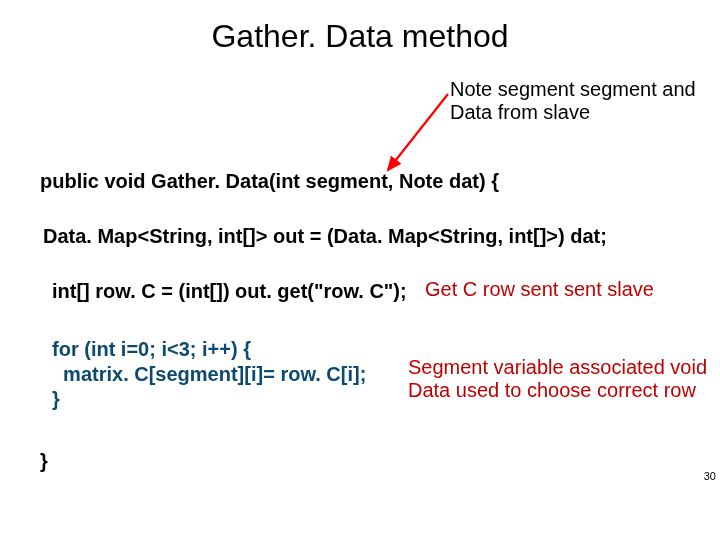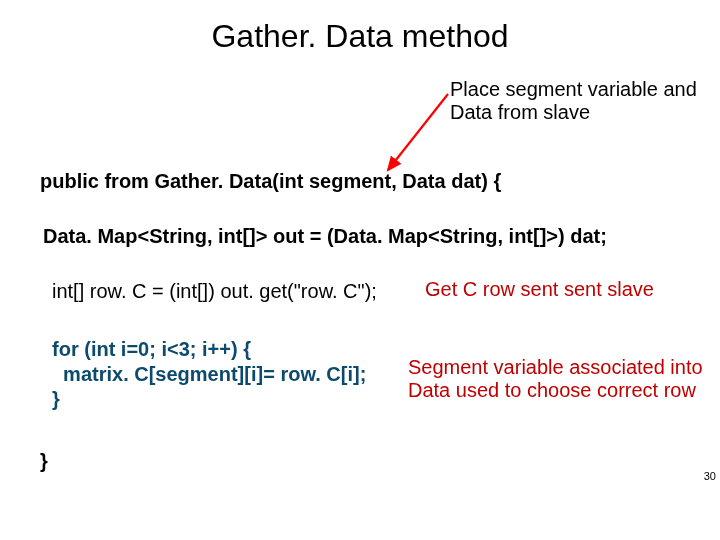--- a/index.html
+++ b/index.html
@@ -49,21 +49,21 @@
     left: 43px;
     font-size: 20px;
     font-weight: bold;
     color: #000;
   }
   .code-rowc {
     position: absolute;
     top: 280px;
     left: 52px;
     font-size: 20px;
-    font-weight: normal;
+    font-weight: bold;
     color: #000;
   }
   .anno-rowc {
     position: absolute;
     top: 278px;
     left: 425px;
     font-size: 20px;
     color: #c00000;
   }
   .code-loop {
@@ -118,38 +118,38 @@
   <svg class="arrow-svg" viewBox="0 0 72 86">
     <defs>
       <marker id="ah" markerWidth="8" markerHeight="8" refX="6" refY="3" orient="auto">
         <path d="M0,0 L7,3 L0,6 Z" fill="#ff0000"></path>
       </marker>
     </defs>
     <line x1="66" y1="4" x2="6" y2="80" stroke="#ff0000" stroke-width="2.2" marker-end="url(#ah)"></line>
   </svg>
 
   <div class="note-text">
-    <span>Place segment variable and</span><br>
+    <span>Note segment segment and</span><br>
     <span>Data from slave</span>
   </div>
 
-  <div class="code-sig">public from Gather. Data(int segment, Data dat) {</div>
+  <div class="code-sig">public void Gather. Data(int segment, Note dat) {</div>
 
   <div class="code-decl">Data. Map&lt;String, int[]&gt; out = (Data. Map&lt;String, int[]&gt;) dat;</div>
 
   <div class="code-rowc">int[] row. C = (int[]) out. get("row. C");</div>
   <div class="anno-rowc">Get C row sent sent slave</div>
 
   <div class="code-loop"><span>for (int i=0; i&lt;3; i++) {</span>
 <span>  matrix. C[segment][i]= row. C[i];</span>
 <span>}</span></div>
 
   <div class="anno-loop">
     <br>
-    <span>Segment variable associated into</span><br>
+    <span>Segment variable associated void</span><br>
     <span>Data used to choose correct row</span>
   </div>
 
   <div class="code-close">}</div>
 
   <div class="page-num">30</div>
 
 </div>
 
 </body></html>

